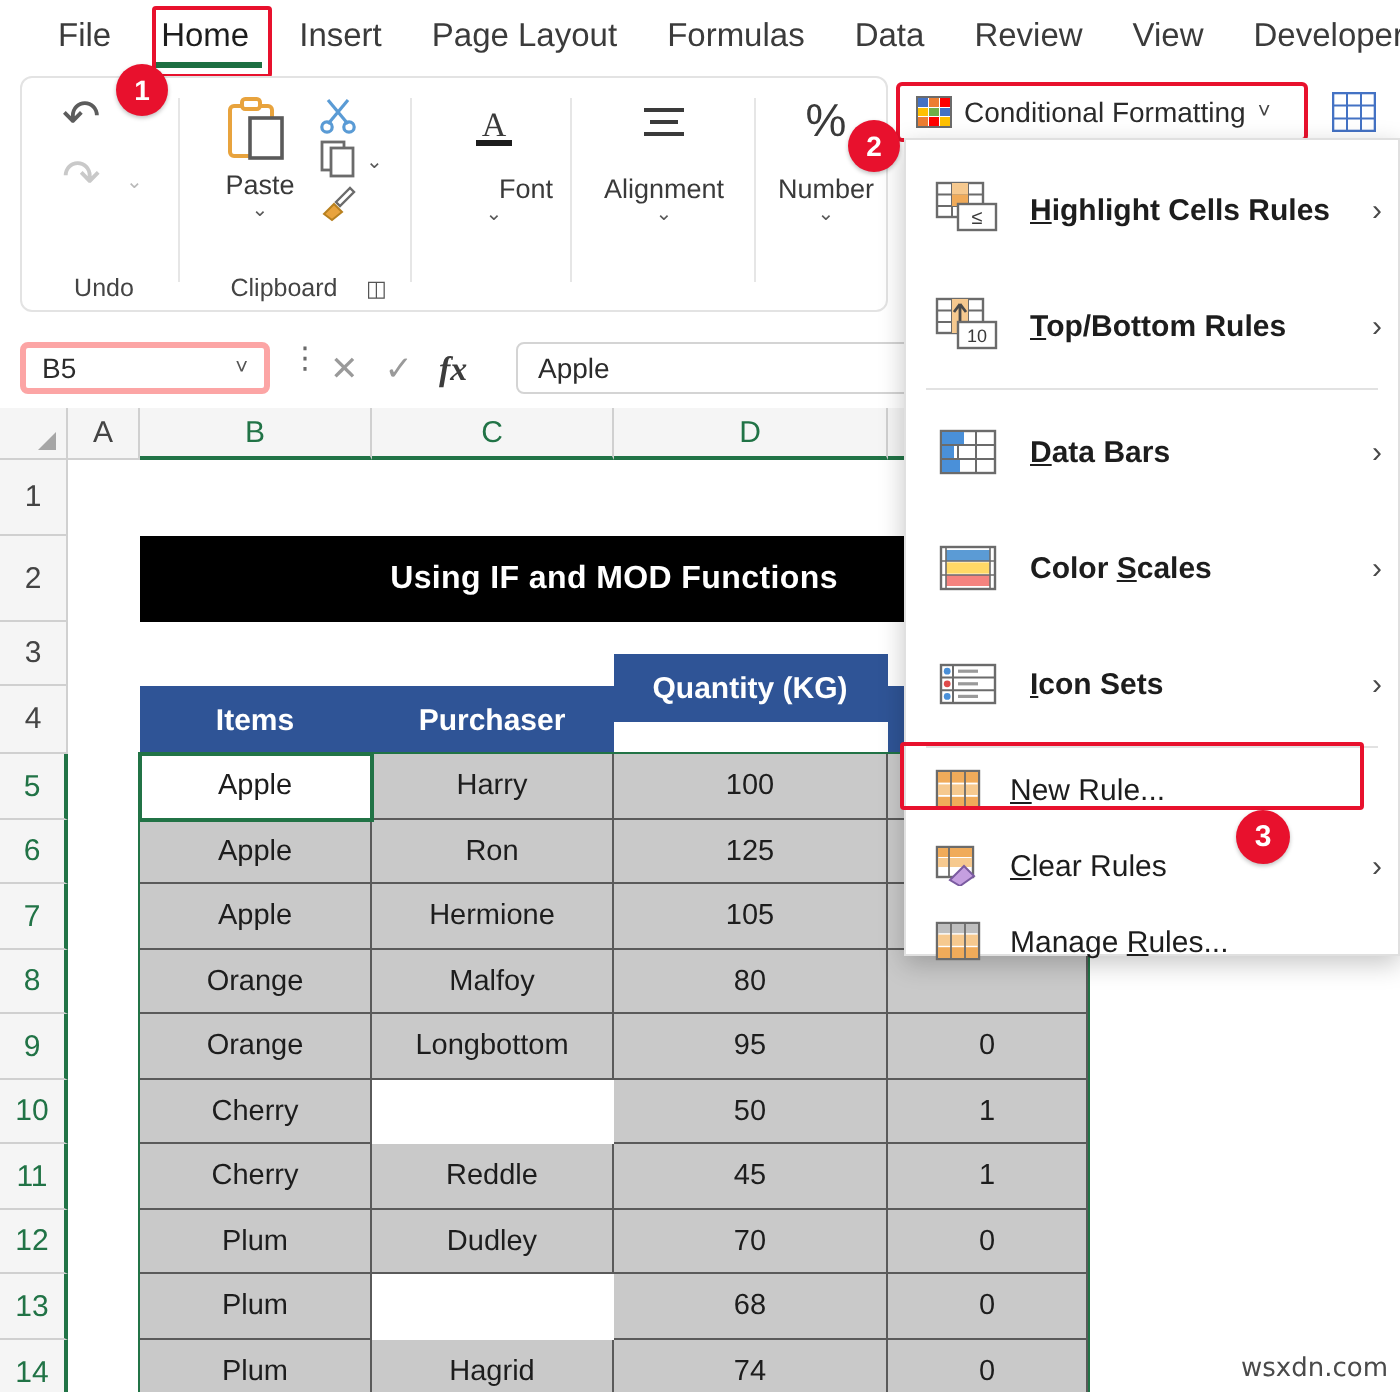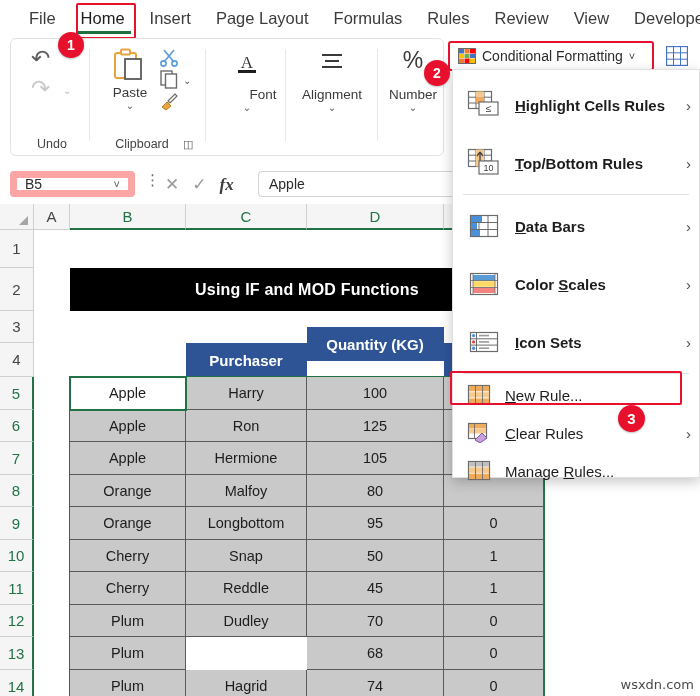--- a/index.html
+++ b/index.html
@@ -81,21 +81,21 @@
   
   .cells-group {
     position:absolute; left:664px; top:44px; width:40px; height:110px;
     font-size:13px; color:#3a3a3a;
   }
 
   
   .fbar { position:absolute; top:166px; left:0; width:700px; height:38px; background:#fff; }
   .namebox {
     position:absolute; left:10px; top:5px; width:125px; height:26px;
-    border:7px solid #fca5a5; border-radius:4px; background:#fff;
+    border:3px solid #fca5a5; border-radius:4px; background:#fff;
     display:flex; align-items:center; padding:0 8px;
     font-size:14px; color:#2b2b2b;
   }
   .namebox .nb-chev { margin-left:auto; font-size:11px; color:#555; }
   .kebab { position:absolute; left:145px; top:9px; font-size:15px; color:#6a6a6a; letter-spacing:0; line-height:9px;}
   .fb-icons { position:absolute; left:165px; top:8px; display:flex; gap:13px; align-items:center; }
   .fb-icons span { font-size:17px; color:#9a9a9a; }
   .fb-fx { font-style:italic; font-family:"Liberation Serif", serif; font-weight:bold; color:#3c3c3c !important; }
   .fb-input {
     position:absolute; left:258px; top:5px; width:442px; height:26px;
@@ -199,21 +199,21 @@
 <body>
 
 <div class="tabbar">
   <div class="tab">File</div>
   <div class="tab-home-wrap">
     <div class="tab active">Home</div>
   </div>
   <div class="tab">Insert</div>
   <div class="tab">Page Layout</div>
   <div class="tab">Formulas</div>
-  <div class="tab">Rules</div>
+  <div class="tab">Data</div>
   <div class="tab">Review</div>
   <div class="tab">View</div>
   <div class="tab">Developer</div>
 </div>
 <div class="redbox-home"></div>
 
 <div class="ribbon">
 
   <div class="rgroup" style="left:6px; width:70px;">
     <div style="position:absolute; left:14px; top:8px;" class="undo-icon">↶</div>
@@ -369,20 +369,21 @@
   <div class="rh sel" style="top:271px; height:32px;">8</div>
   <div class="rh sel" style="top:303px; height:33px;">9</div>
   <div class="rh sel" style="top:336px; height:32px;">10</div>
   <div class="rh sel" style="top:368px; height:33px;">11</div>
   <div class="rh sel" style="top:401px; height:32px;">12</div>
   <div class="rh sel" style="top:433px; height:33px;">13</div>
   <div class="rh sel" style="top:466px; height:33px;">14</div>
 
   <div class="cell titlecell" style="left:70px; top:64px; width:474px; height:43px;">Using  IF and MOD Functions</div>
 
+  <div class="cell thead" style="left:70px;  top:139px; width:116px; height:34px;">Items</div>
   <div class="cell thead" style="left:186px; top:139px; width:121px; height:34px;">Purchaser</div>
   <div class="cell thead" style="left:307px; top:123px; width:137px; height:34px;">Quantity (KG)</div>
   <div class="cell thead" style="left:444px; top:139px; width:100px; height:34px;"></div>
 
   <div class="cell tdata first" style="left:70px;  top:173px; width:116px; height:33px;">Apple</div>
   <div class="cell tdata" style="left:186px; top:173px; width:121px; height:33px;">Harry</div>
   <div class="cell tdata" style="left:307px; top:173px; width:137px; height:33px;">100</div>
   <div class="cell tdata" style="left:444px; top:173px; width:100px; height:33px;"></div>
 
   <div class="cell tdata" style="left:70px;  top:206px; width:116px; height:32px;">Apple</div>
@@ -399,21 +400,20 @@
   <div class="cell tdata" style="left:186px; top:271px; width:121px; height:32px;">Malfoy</div>
   <div class="cell tdata" style="left:307px; top:271px; width:137px; height:32px;">80</div>
   <div class="cell tdata" style="left:444px; top:271px; width:100px; height:32px;"></div>
 
   <div class="cell tdata" style="left:70px;  top:303px; width:116px; height:33px;">Orange</div>
   <div class="cell tdata" style="left:186px; top:303px; width:121px; height:33px;">Longbottom</div>
   <div class="cell tdata" style="left:307px; top:303px; width:137px; height:33px;">95</div>
   <div class="cell tdata" style="left:444px; top:303px; width:100px; height:33px;">0</div>
 
   <div class="cell tdata" style="left:70px;  top:336px; width:116px; height:32px;">Cherry</div>
-  <div class="cell tdata" style="left:186px; top:336px; width:121px; height:32px;">Snap</div>
   <div class="cell tdata" style="left:307px; top:336px; width:137px; height:32px;">50</div>
   <div class="cell tdata" style="left:444px; top:336px; width:100px; height:32px;">1</div>
 
   <div class="cell tdata" style="left:70px;  top:368px; width:116px; height:33px;">Cherry</div>
   <div class="cell tdata" style="left:186px; top:368px; width:121px; height:33px;">Reddle</div>
   <div class="cell tdata" style="left:307px; top:368px; width:137px; height:33px;">45</div>
   <div class="cell tdata" style="left:444px; top:368px; width:100px; height:33px;">1</div>
 
   <div class="cell tdata" style="left:70px;  top:401px; width:116px; height:32px;">Plum</div>
   <div class="cell tdata" style="left:186px; top:401px; width:121px; height:32px;">Dudley</div>

